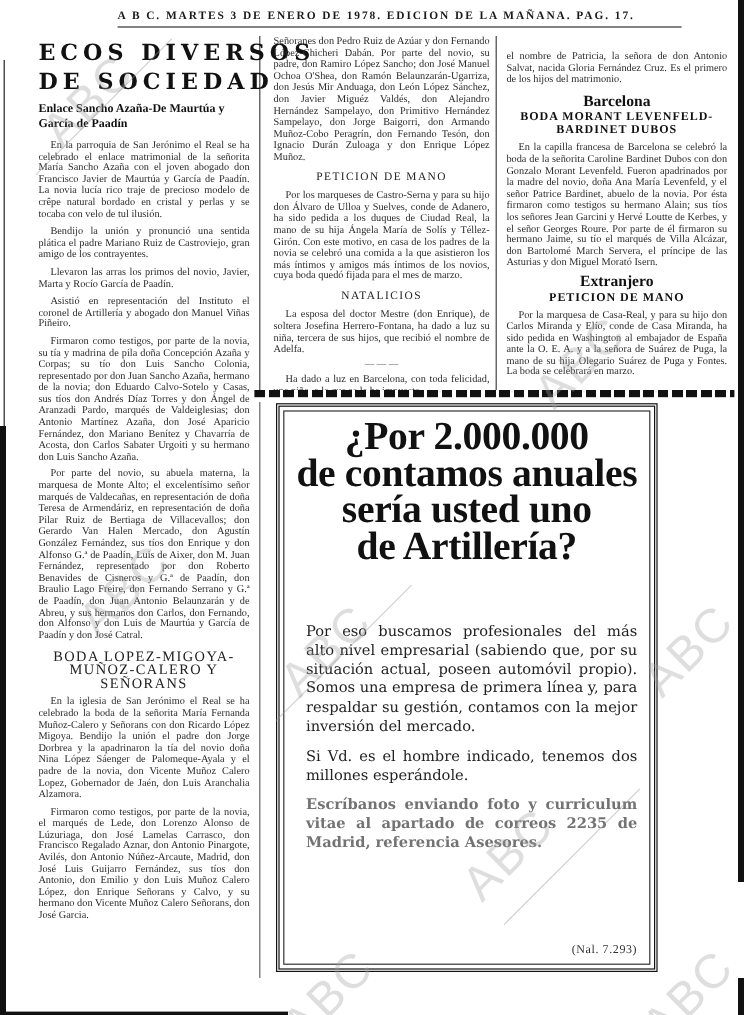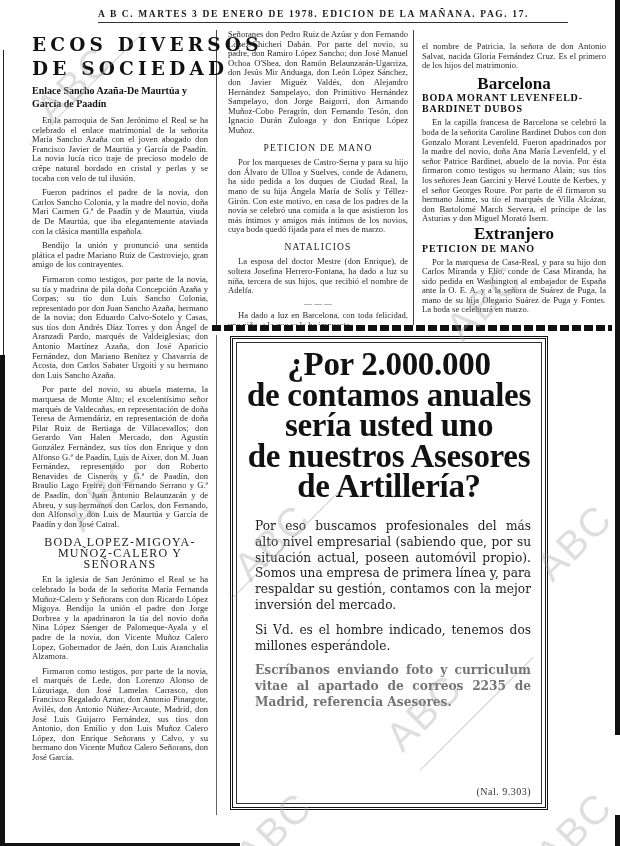--- a/index.html
+++ b/index.html
@@ -40,24 +40,24 @@
   .sub-head {
     font-family: "Liberation Serif", serif; font-weight: bold; font-size: 10px; line-height: 13px;
     text-align: left; color: #111; margin: 4px 16px 6px 0;
   }
   .small-caps-head {
     font-family: "Liberation Serif", serif; font-size: 9.5px; letter-spacing: 1.2px;
     text-align: center; color: #222; margin: 8px 0 5px 0; text-transform: uppercase;
   }
   .bold-caps-head {
     font-family: "Liberation Serif", serif; font-weight: bold; font-size: 10px; letter-spacing: 0.8px;
-    text-align: left; color: #111; margin: 4px 0 4px 0; line-height: 11px;
+    text-align: center; color: #111; margin: 4px 0 4px 0; line-height: 11px;
   }
   .city-head {
-    font-family: "Liberation Serif", serif; font-weight: bold; font-size: 17px;
+    font-family: "Liberation Serif", serif; font-weight: bold; font-size: 13px;
     text-align: center; color: #111; margin: 8px 0 2px 0;
   }
   .sep-dots { text-align: center; font-size: 8px; margin: -2px 0 3px 0; color: #555; }
 
   
   .dash-band {
     position: absolute; left: 212px; top: 325px; width: 400px; height: 6px;
     background: repeating-linear-gradient(90deg, #111 0 9px, #fff 9px 12px);
   }
 
@@ -104,22 +104,23 @@
 
   <div class="vrule" style="left:216px; top:30px; height:296px;"></div>
   <div class="vrule" style="left:413px; top:30px; height:296px;"></div>
   <div class="vrule" style="left:216px; top:335px; height:480px; background:#666;"></div>
 
   <div class="col col1">
     <div class="section-title">ECOS DIVERSOS</div>
     <div class="section-title" style="margin-top:-2px;">DE SOCIEDAD</div>
     <div class="sub-head">Enlace Sancho Azaña-De Maurtúa y García de Paadín</div>
     <p>En la parroquia de San Jerónimo el Real se ha celebrado el enlace matrimonial de la señorita María Sancho Azaña con el joven abogado don Francisco Javier de Maurtúa y García de Paadín. La novia lucía rico traje de precioso modelo de crêpe natural bordado en cristal y perlas y se tocaba con velo de tul ilusión.</p>
-    <p>Fueron padrinos el padre de la novia, don Carlos Sancho Colonia, y la madre del novio, doña Mari Carmen G.ª de Paadín y de Maurtúa, viuda de De Maurtúa, que iba elegantemente ataviada con la clásica mantilla española.</p>
     <p>Bendijo la unión y pronunció una sentida plática el padre Mariano Ruiz de Castroviejo, gran amigo de los contrayentes.</p>
+    <p>Llevaron las arras los primos del novio, Javier, Marta y Rocío García de Paadín.</p>
+    <p>Asistió en representación del Instituto el coronel de Artillería y abogado don Manuel Viñas Piñeiro.</p>
     <p>Firmaron como testigos, por parte de la novia, su tía y madrina de pila doña Concepción Azaña y Corpas; su tío don Luis Sancho Colonia, representado por don Juan Sancho Azaña, hermano de la novia; don Eduardo Calvo-Sotelo y Casas, sus tíos don Andrés Díaz Torres y don Ángel de Aranzadi Pardo, marqués de Valdeiglesias; don Antonio Martínez Azaña, don José Aparicio Fernández, don Mariano Benítez y Chavarría de Acosta, don Carlos Sabater Urgoiti y su hermano don Luis Sancho Azaña.</p>
     <p>Por parte del novio, su abuela materna, la marquesa de Monte Alto; el excelentísimo señor marqués de Valdecañas, en representación de doña Teresa de Armendáriz, en representación de doña Pilar Ruiz de Bertiaga de Villacevallos; don Gerardo Van Halen Mercado, don Agustín González Fernández, sus tíos don Enrique y don Alfonso G.ª de Paadín, Luis de Aixer, don M. Juan Fernández, representado por don Roberto Benavides de Cisneros y G.ª de Paadín, don Braulio Lago Freire, don Fernando Serrano y G.ª de Paadín, don Juan Antonio Belaunzarán y de Abreu, y sus hermanos don Carlos, don Fernando, don Alfonso y don Luis de Maurtúa y García de Paadín y don José Catral.</p>
     <div class="small-caps-head" style="font-size:12px; line-height:11px; margin-top:8px;">BODA LOPEZ-MIGOYA-MUÑOZ-CALERO Y SEÑORANS</div>
     <p>En la iglesia de San Jerónimo el Real se ha celebrado la boda de la señorita María Fernanda Muñoz-Calero y Señorans con don Ricardo López Migoya. Bendijo la unión el padre don Jorge Dorbrea y la apadrinaron la tía del novio doña Nina López Sáenger de Palomeque-Ayala y el padre de la novia, don Vicente Muñoz Calero Lopez, Gobernador de Jaén, don Luis Aranchalia Alzamora.</p>
     <p>Firmaron como testigos, por parte de la novia, el marqués de Lede, don Lorenzo Alonso de Lúzuriaga, don José Lamelas Carrasco, don Francisco Regalado Aznar, don Antonio Pinargote, Avilés, don Antonio Núñez-Arcaute, Madrid, don José Luis Guijarro Fernández, sus tíos don Antonio, don Emilio y don Luis Muñoz Calero López, don Enrique Señorans y Calvo, y su hermano don Vicente Muñoz Calero Señorans, don José Garcia.</p>
   </div>
 
   <div class="col col2">
     <p style="text-indent:0;">Señoranes don Pedro Ruiz de Azúar y don Fernando López-Chicheri Dabán. Por parte del novio, su padre, don Ramiro López Sancho; don José Manuel Ochoa O'Shea, don Ramón Belaunzarán-Ugarriza, don Jesús Mir Anduaga, don León López Sánchez, don Javier Miguéz Valdés, don Alejandro Hernández Sampelayo, don Primitivo Hernández Sampelayo, don Jorge Baigorri, don Armando Muñoz-Cobo Peragrín, don Fernando Tesón, don Ignacio Durán Zuloaga y don Enrique López Muñoz.</p>
     <div class="small-caps-head">PETICION DE MANO</div>
@@ -141,29 +142,28 @@
   </div>
 
   <div class="dash-band"></div>
 
   <div class="ad">
     <div class="ad-inner"></div>
     <div class="ad-headline">
       <div>¿Por 2.000.000</div>
       <div>de contamos anuales</div>
       <div>sería usted uno</div>
-      <div>de nuestros Asesores</div>
       <div>de Artillería?</div>
     </div>
     <div class="ad-body">
       <p>Por eso buscamos profesionales del más alto nivel empresarial (sabiendo que, por su situación actual, poseen automóvil propio). Somos una empresa de primera línea y, para respaldar su gestión, contamos con la mejor inversión del mercado.</p>
       <p>Si Vd. es el hombre indicado, tenemos dos millones esperándole.</p>
       <p class="strong">Escríbanos enviando foto y curriculum vitae al apartado de correos 2235 de Madrid, referencia Asesores.</p>
     </div>
-    <div class="ad-ref">(Nal. 9.303)</div>
+    <div class="ad-ref">(Nal. 7.293)</div>
   </div>
 
   <div class="wm" style="left:30px; top:62px;">ABC</div>
   <div class="wm" style="left:440px; top:280px;">ABC</div>
   <div class="wm" style="left:60px; top:470px;">ABC</div>
   <div class="wm" style="left:228px; top:520px;">ABC</div>
   <div class="wm" style="left:530px; top:520px;">ABC</div>
   <div class="wm" style="left:380px; top:690px;">ABC</div>
   <div class="wm" style="left:230px; top:808px;">ABC</div>
   <div class="wm" style="left:530px; top:808px;">ABC</div>

